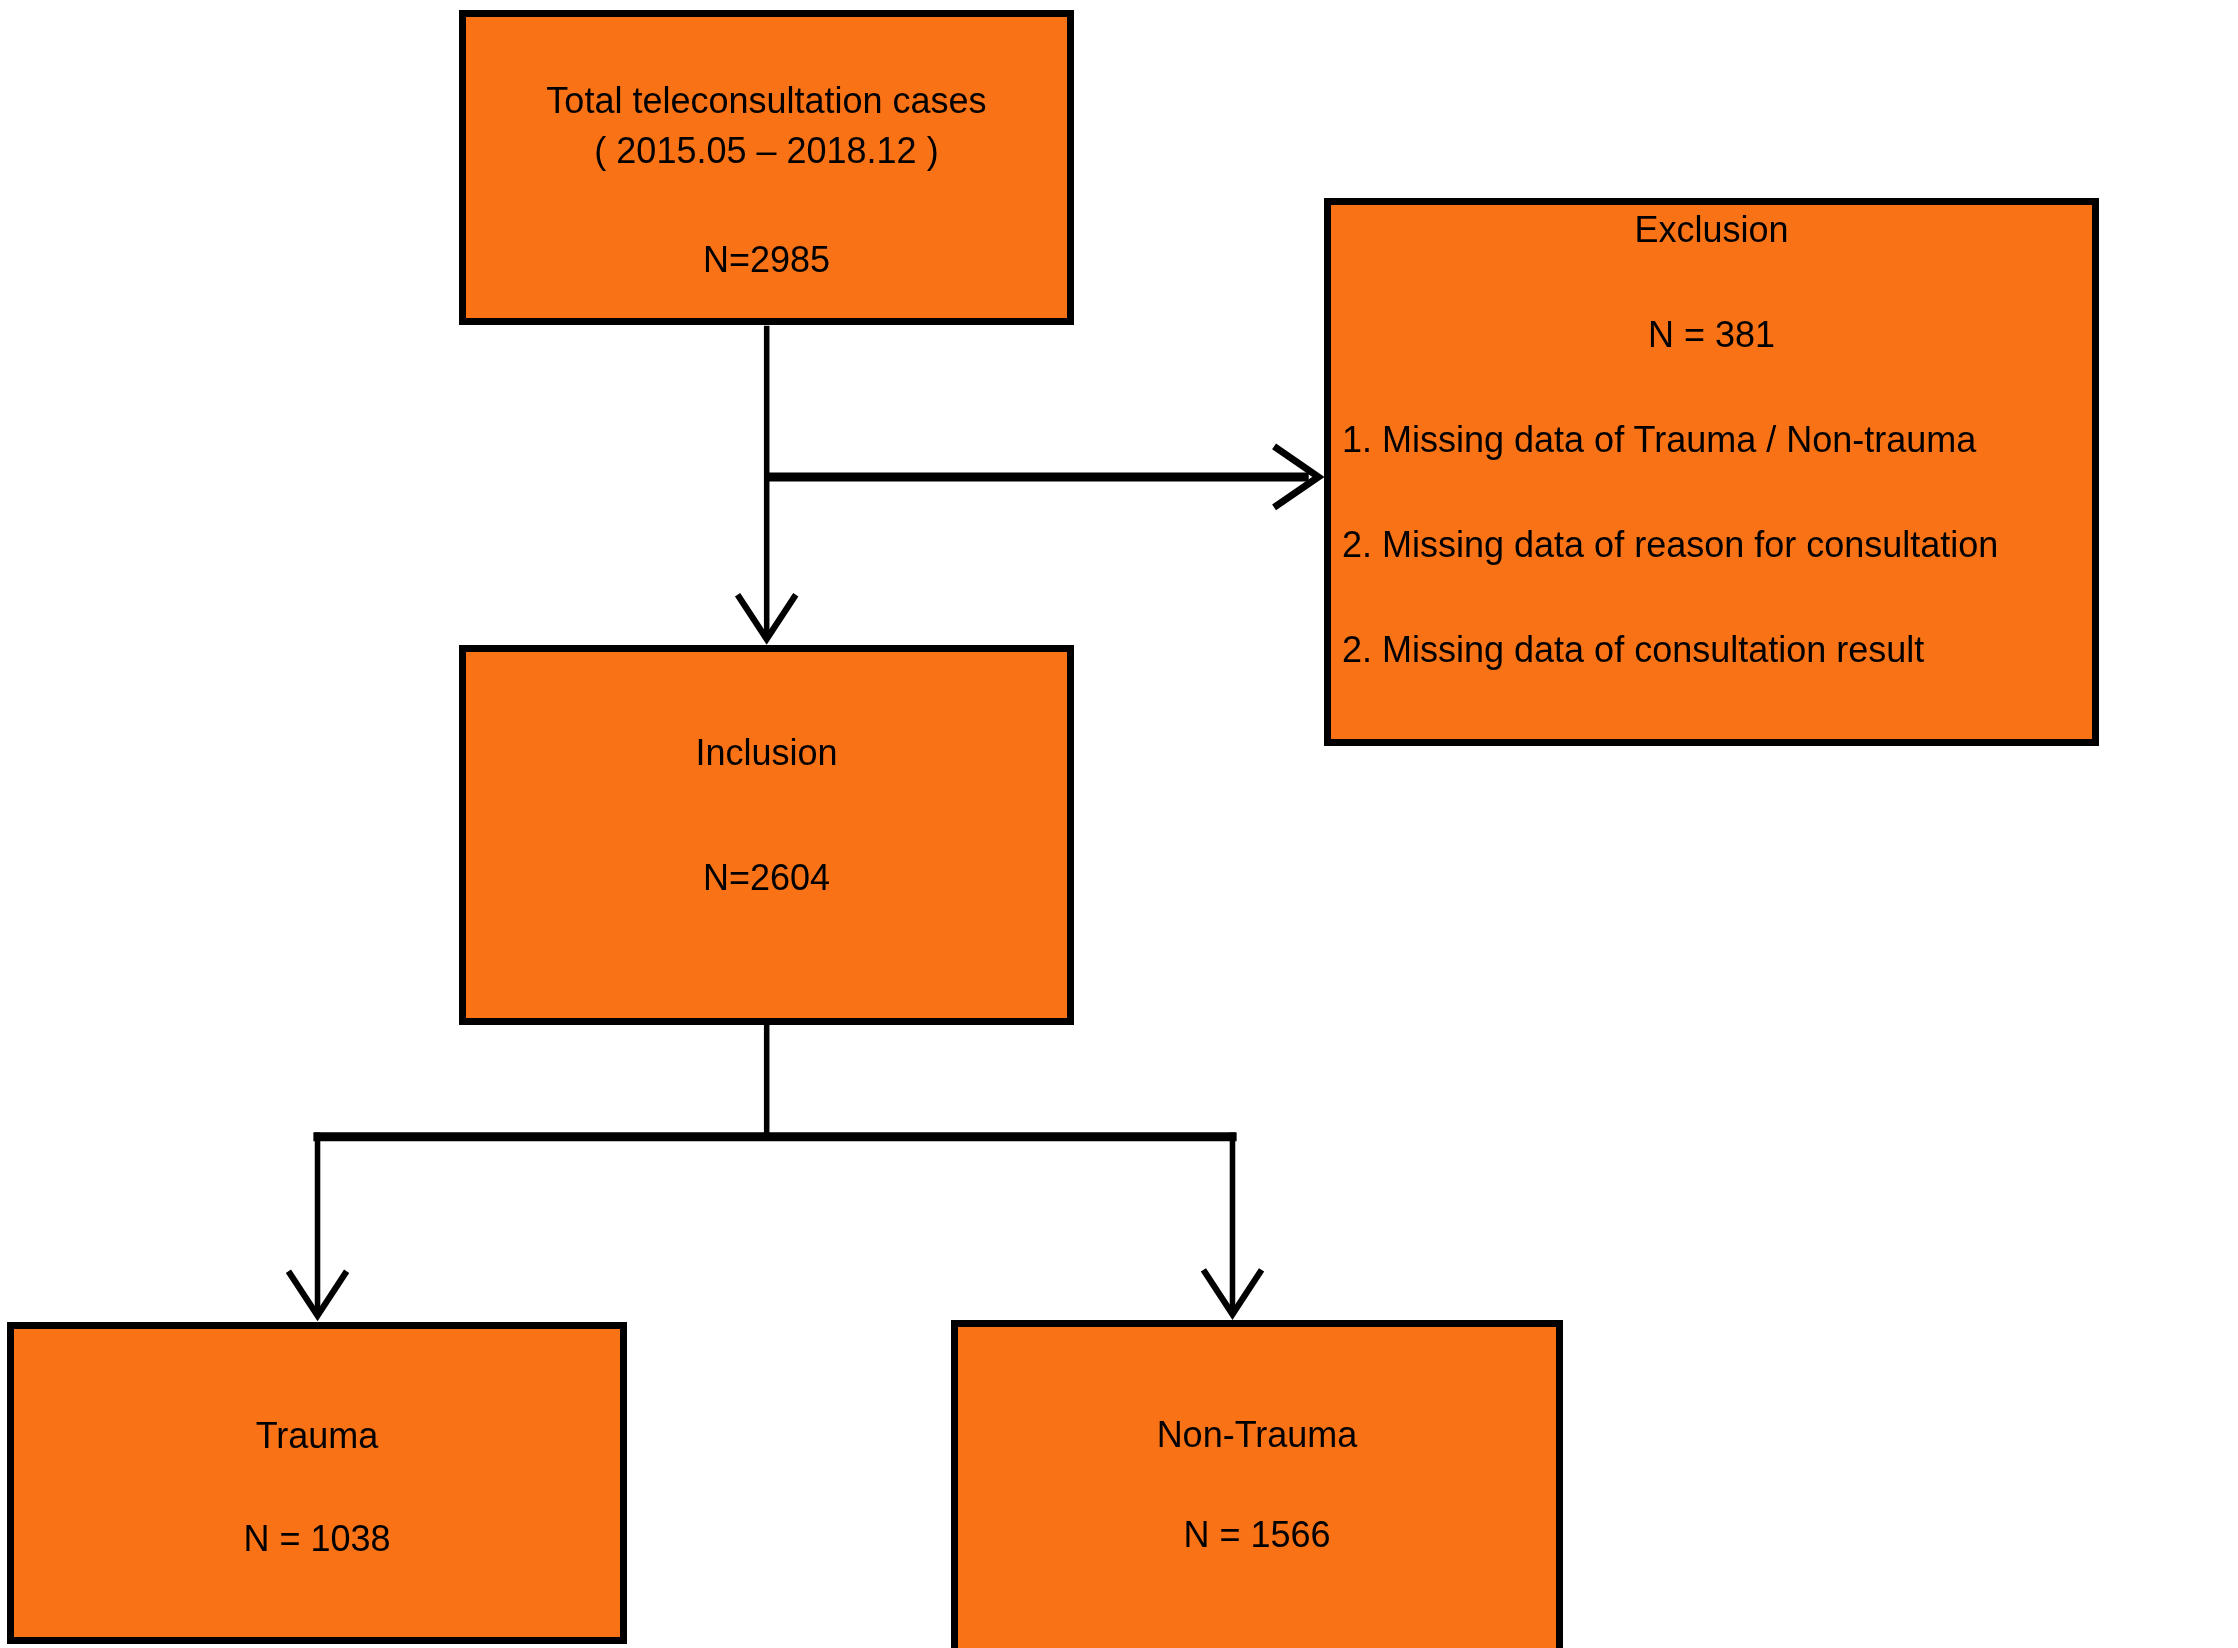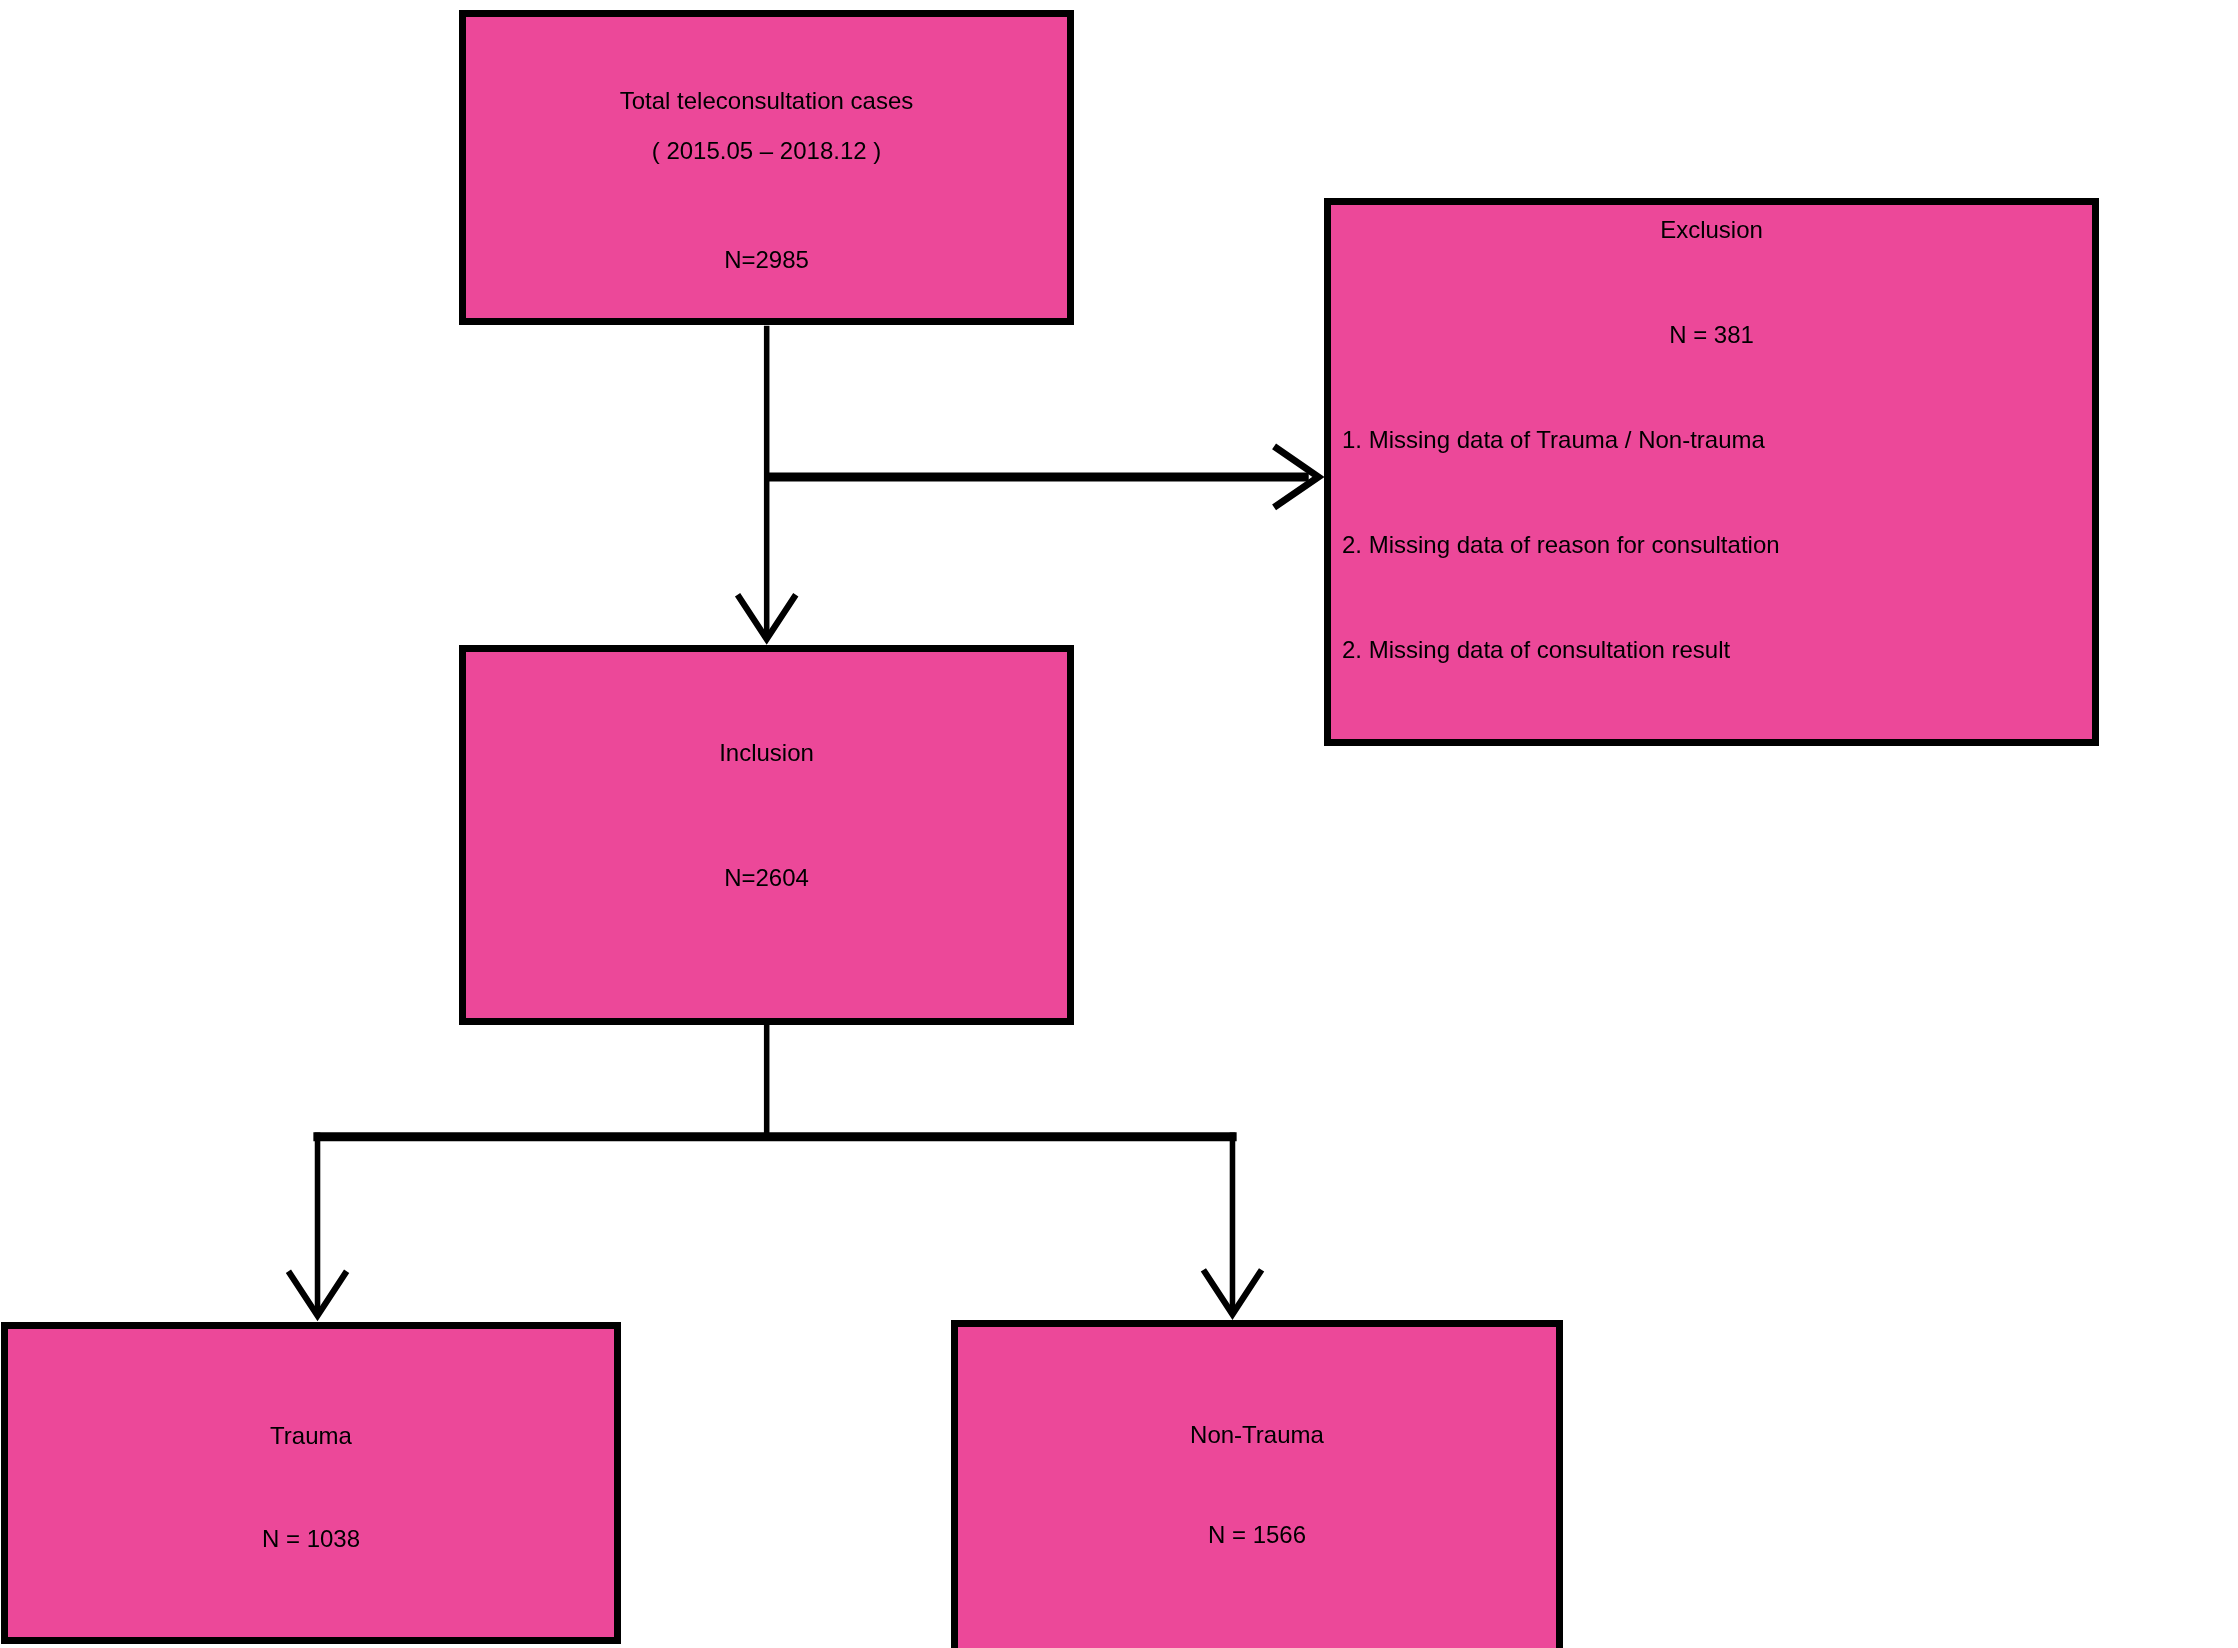--- a/index.html
+++ b/index.html
@@ -27,34 +27,34 @@
   .connectors line,
   .connectors path {
     stroke: #000000;
     fill: none;
     stroke-linecap: butt;
   }
   .node {
     position: absolute;
     box-sizing: border-box;
     border: 7px solid #000000;
-    background: #ec4899;
+    background: #f97316;
     text-align: center;
-    font-size: 24px;
+    font-size: 36px;
     line-height: 50px;
   }
   .row {
     height: 50px;
     line-height: 50px;
     white-space: nowrap;
   }
   .node-total     { left: 459px;  top: 10.4px;   width: 615px;  height: 315px; }
   .node-exclusion { left: 1324px; top: 198px;  width: 775px; height: 548px; }
   .node-inclusion { left: 459px;  top: 645px;  width: 615px;  height: 380px; }
-  .node-trauma    { left: 1px;   top: 1322px; width: 620px;  height: 322px; }
+  .node-trauma    { left: 7px;   top: 1322px; width: 620px;  height: 322px; }
   .node-nontrauma { left: 951px; top: 1320px; width: 612px;  height: 344px; }
 
   .node-total .row-title    { margin-top: 59px; }
   .node-total .row-n        { margin-top: 59px; }
 
   .node-exclusion .row-title { margin-top: 16.6px; }
   .node-exclusion .row       { margin-top: 0; }
   .node-exclusion .row + .row { margin-top: 55px; }
   .node-exclusion .row-item {
     text-align: left;

